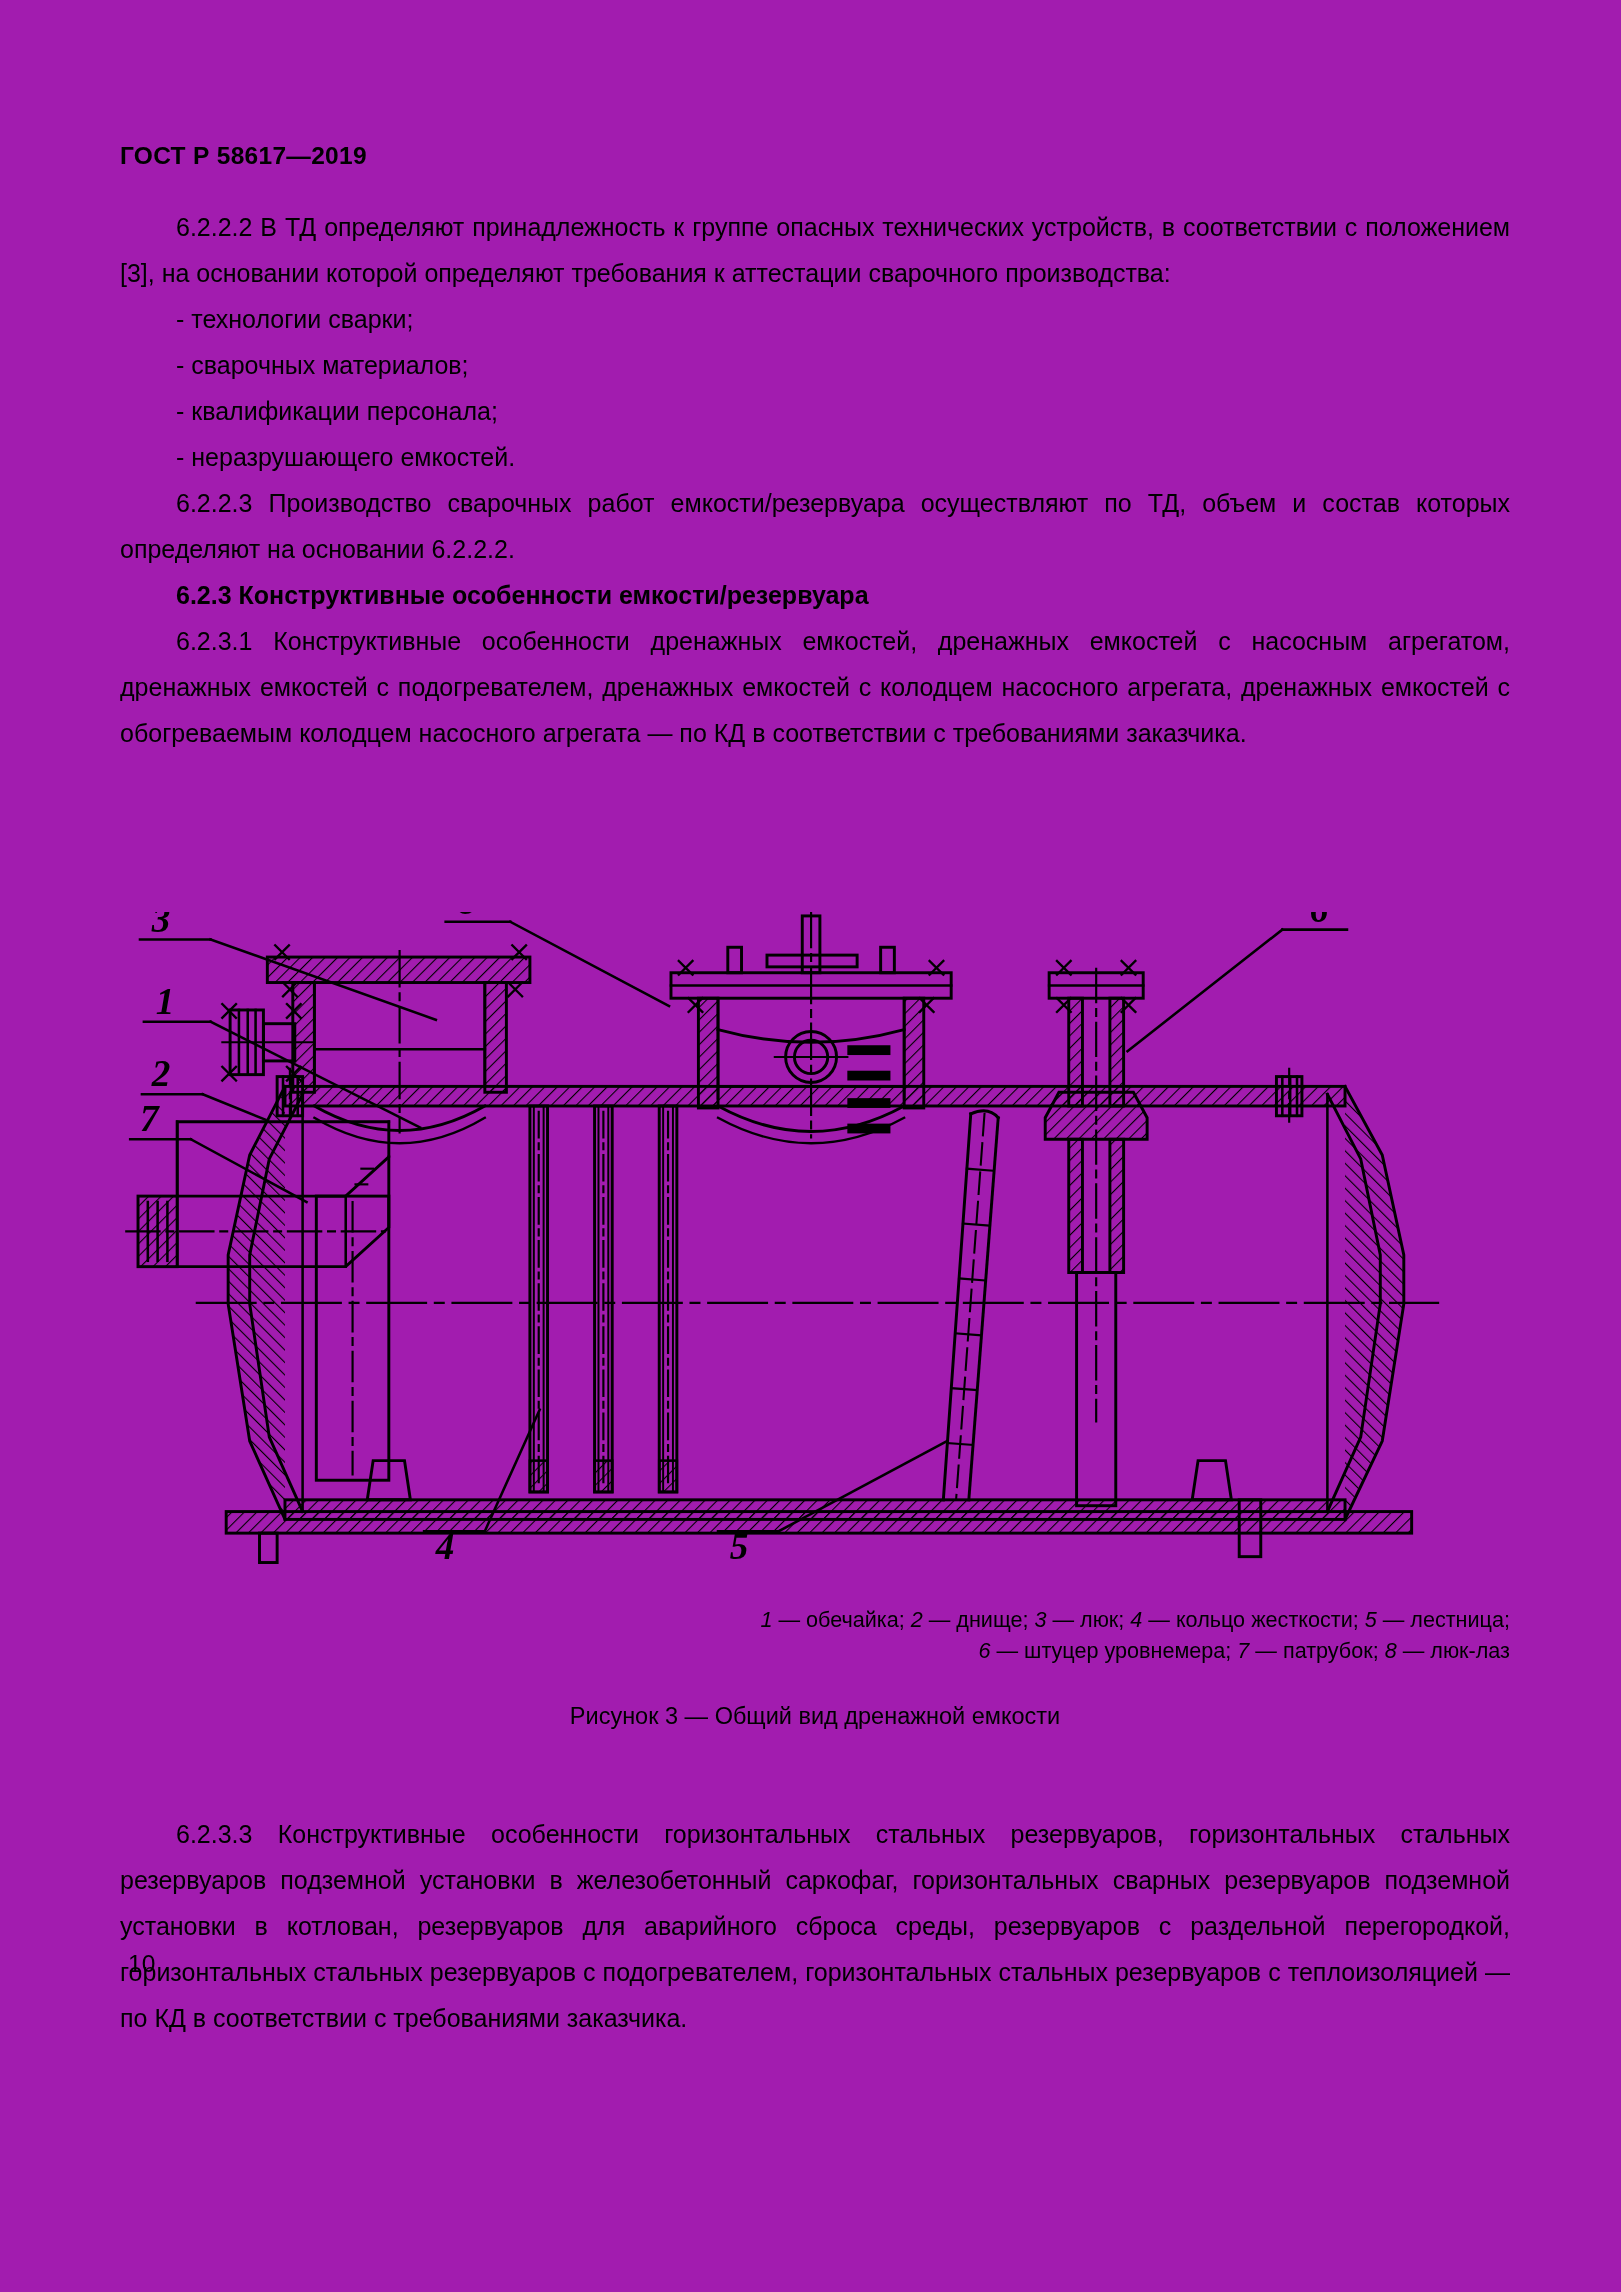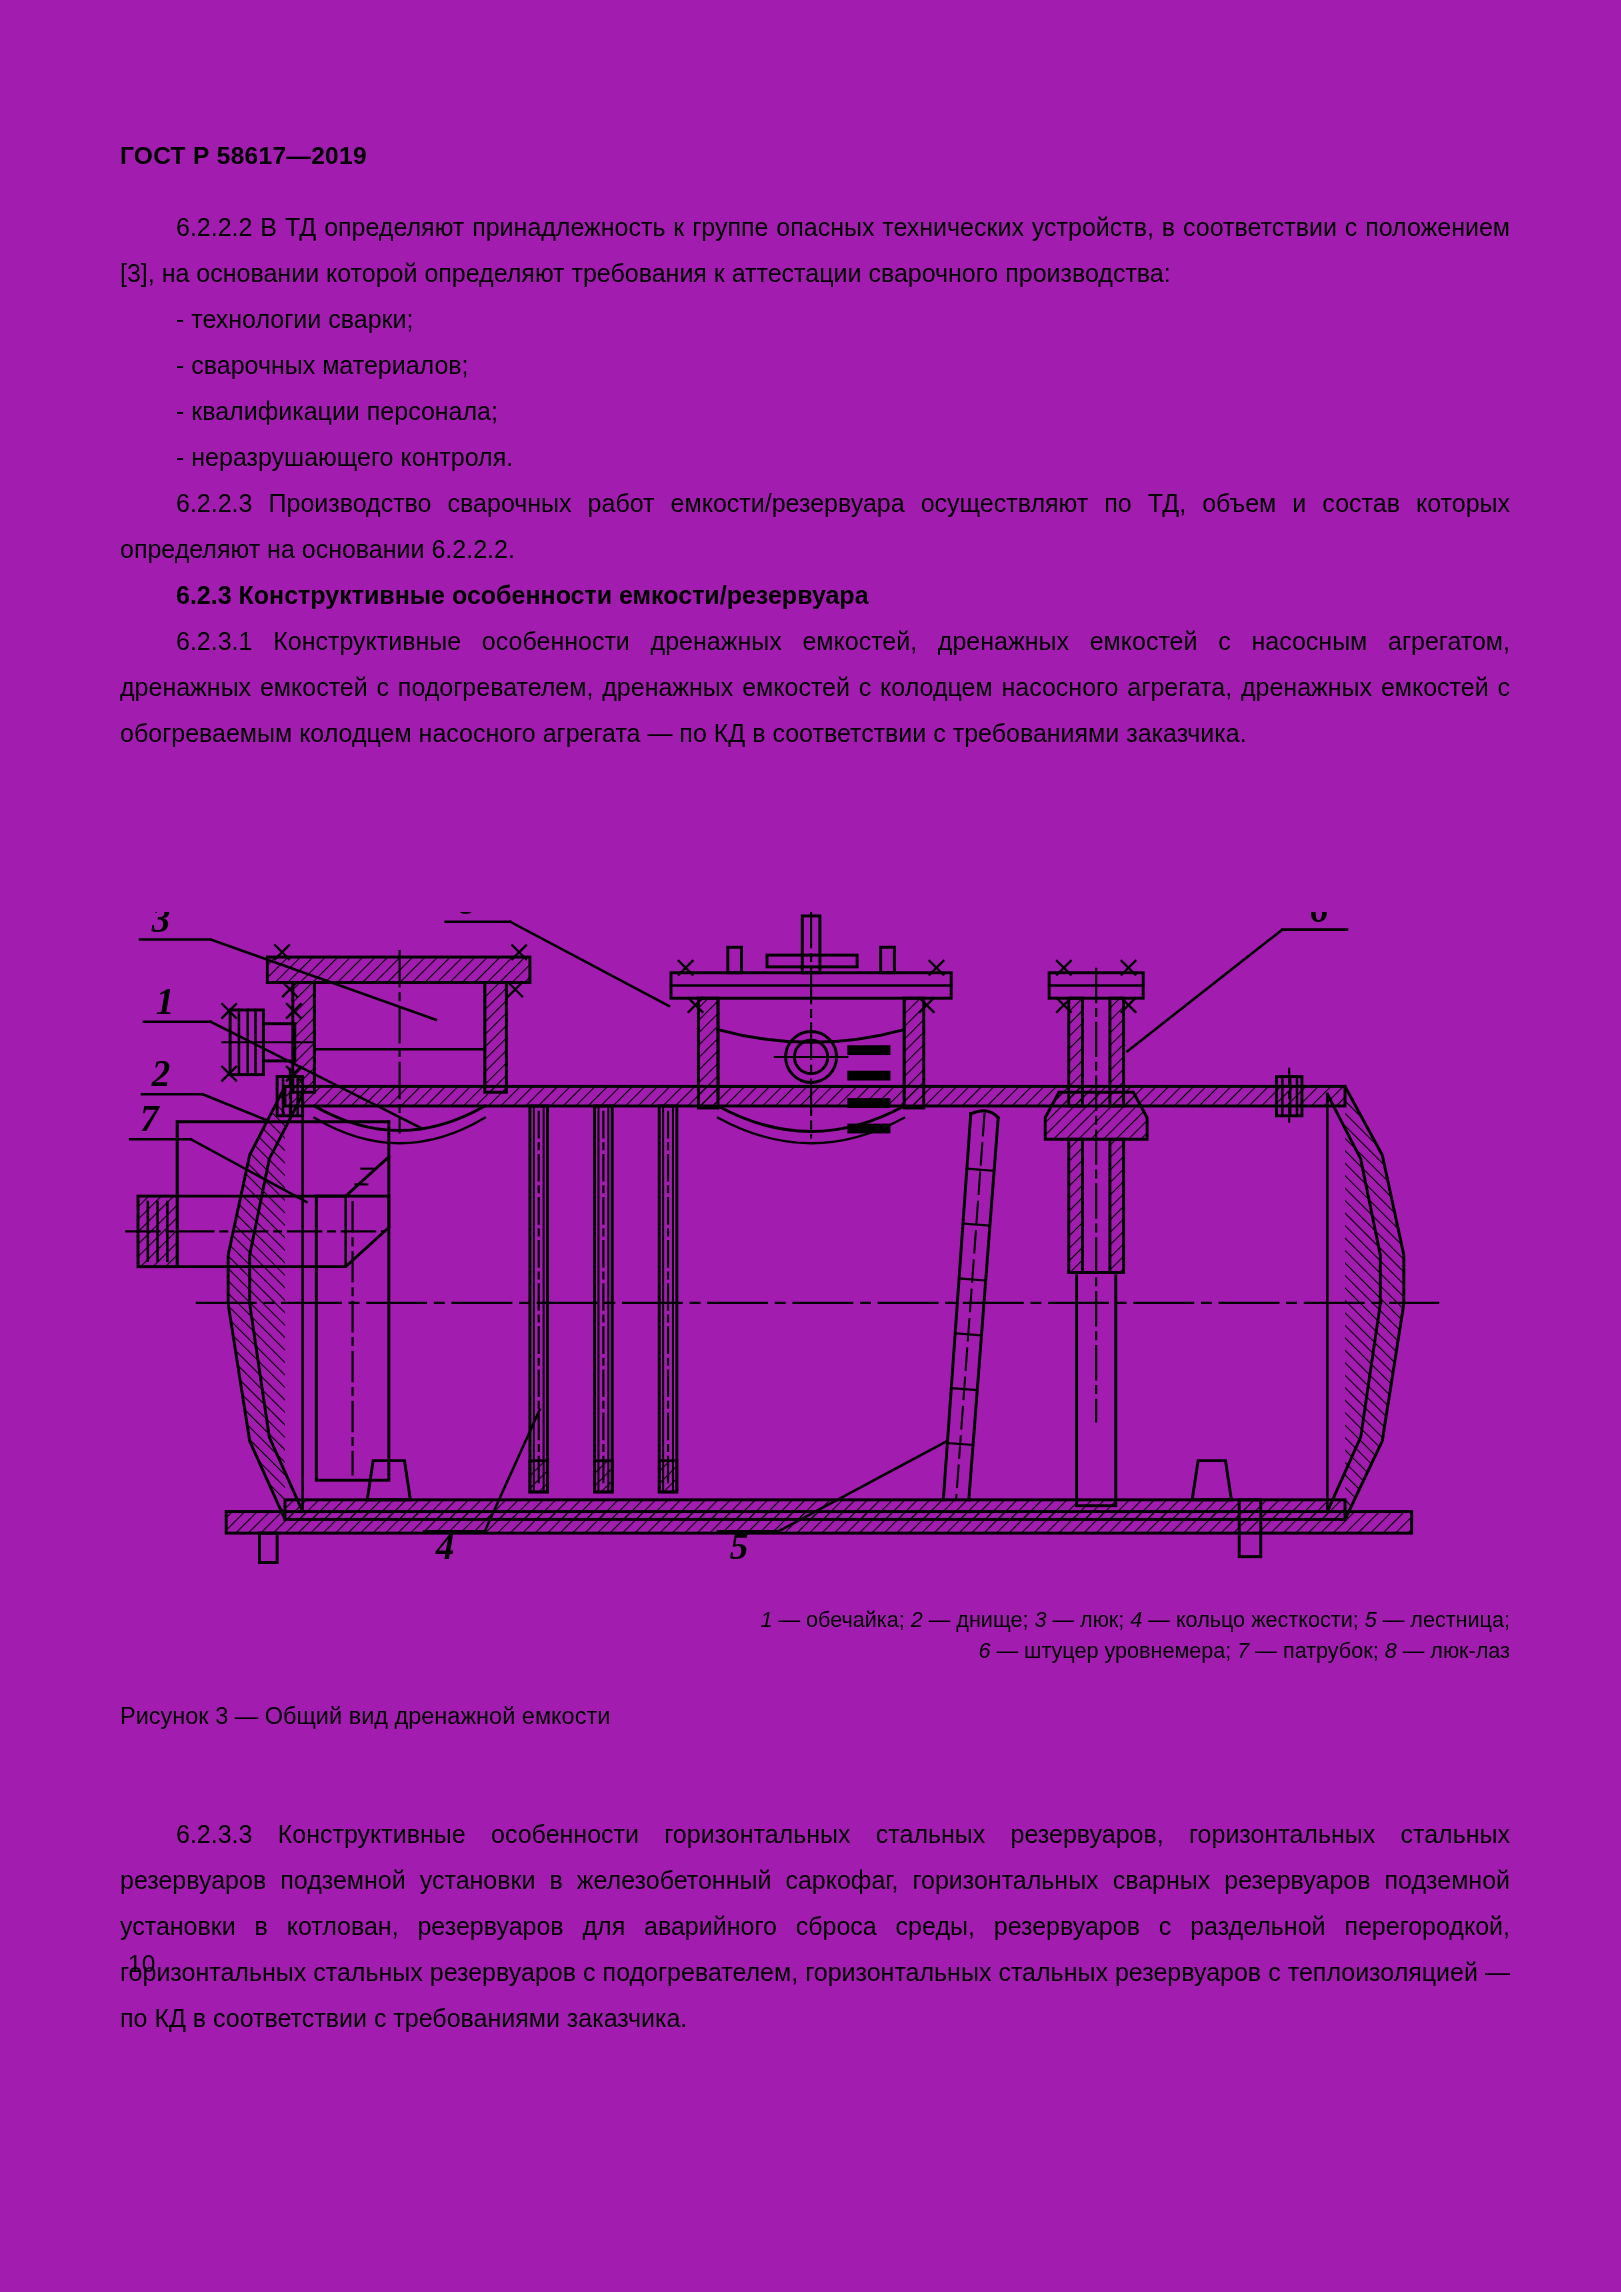--- a/index.html
+++ b/index.html
@@ -90,20 +90,21 @@
     margin-top: 15.7px;
     text-align: right;
     font-size: 21.6px;
     line-height: 31px;
   }
   .figure-legend i {
     font-style: italic;
   }
   .figure-caption {
     margin-top: 37px;
+    text-align: center;
     font-size: 23.5px;
   }
 
   
   .content-lower {
     position: absolute;
     left: 120px;
     top: 1811px;
     width: 1390px;
   }
@@ -124,21 +125,21 @@
   <div class="doc-header">ГОСТ Р 58617—2019</div>
 
   <div class="content">
 
     <p class="body-text indent">6.2.2.2 В ТД определяют принадлежность к группе опасных технических устройств, в соответствии с положением [3], на основании которой определяют требования к аттестации сварочного производства:</p>
 
     <ul class="dash-list">
       <li>- технологии сварки;</li>
       <li>- сварочных материалов;</li>
       <li>- квалификации персонала;</li>
-      <li>- неразрушающего контроля.</li>
+      <li>- неразрушающего емкостей.</li>
     </ul>
 
     <p class="body-text indent">6.2.2.3 Производство сварочных работ емкости/резервуара осуществляют по ТД, объем и состав которых определяют на основании 6.2.2.2.</p>
 
     <p class="heading">6.2.3 Конструктивные особенности емкости/резервуара</p>
 
     <p class="body-text indent">6.2.3.1 Конструктивные особенности дренажных емкостей, дренажных емкостей с насосным агрегатом, дренажных емкостей с подогревателем, дренажных емкостей с колодцем насосного агрегата, дренажных емкостей с обогреваемым колодцем насосного агрегата — по КД в соответствии с требованиями заказчика.</p>
 
   </div>
 

